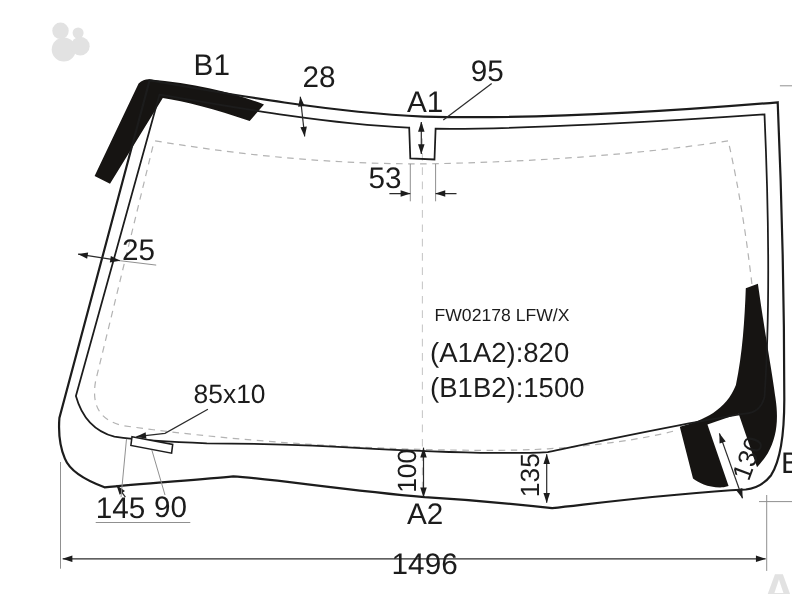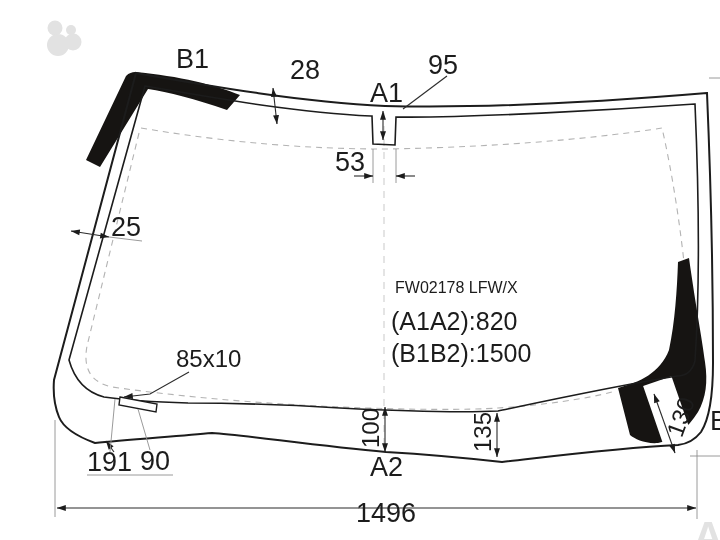--- a/index.html
+++ b/index.html
@@ -97,33 +97,33 @@
 
       <path d="M 614,378 L 635,437" marker-start="url(#arw)" marker-end="url(#arw)"></path>
 
       <path d="M 15,404 L 15,501" stroke="#8f8f8f" stroke-width="0.9"></path>
       <path d="M 657,434 L 657,503" stroke="#8f8f8f" stroke-width="0.9"></path>
       <path d="M 17,492 L 656,492" marker-start="url(#arw)" marker-end="url(#arw)"></path>
     </g>
   </svg>
 
   <span class="lbl fs27" style="left:96px;top:30px;margin-left:40px;">B1</span>
-  <span class="lbl fs27" style="left:235px;top:41px;margin-left:15px;">28</span>
+  <span class="lbl fs27" style="left:235px;top:41px;">28</span>
   <span class="lbl fs27" style="left:330px;top:64px;">A1</span>
   <span class="lbl fs27" style="left:388px;top:36px;">95</span>
   <span class="lbl fs27" style="left:295px;top:133px;">53</span>
   <span class="lbl fs27" style="left:71px;top:198px;">25</span>
   <span class="lbl fs27 rot" style="left:693px;top:240px;">907</span>
 
   <span class="lbl fs20" style="left:355px;top:264px;">FW02178 LFW/X</span>
   <span class="lbl fs25" style="left:351px;top:293px;">(A1A2):820</span>
   <span class="lbl fs25" style="left:351px;top:325px;">(B1B2):1500</span>
 
   <span class="lbl fs24" style="left:136px;top:331px;">85x10</span>
-  <span class="lbl fs27" style="left:47px;top:433px;">191</span>
+  <span class="lbl fs27" style="left:47px;top:433px;">145</span>
   <span class="lbl fs27" style="left:100px;top:432px;">90</span>
   <span class="lbl fs24 rot" style="left:331px;top:412px;">100</span>
   <span class="lbl fs27" style="left:330px;top:438px;">A2</span>
   <span class="lbl fs24 rot" style="left:443px;top:416px;">135</span>
   <span class="lbl fs24 rot130" style="left:641px;top:401px;">130</span>
   <span class="lbl fs27" style="left:670px;top:392px;">B2</span>
   <span class="lbl fs27" style="left:316px;top:471px;margin-top:13px;">1496</span>
 
 </figure>
 

